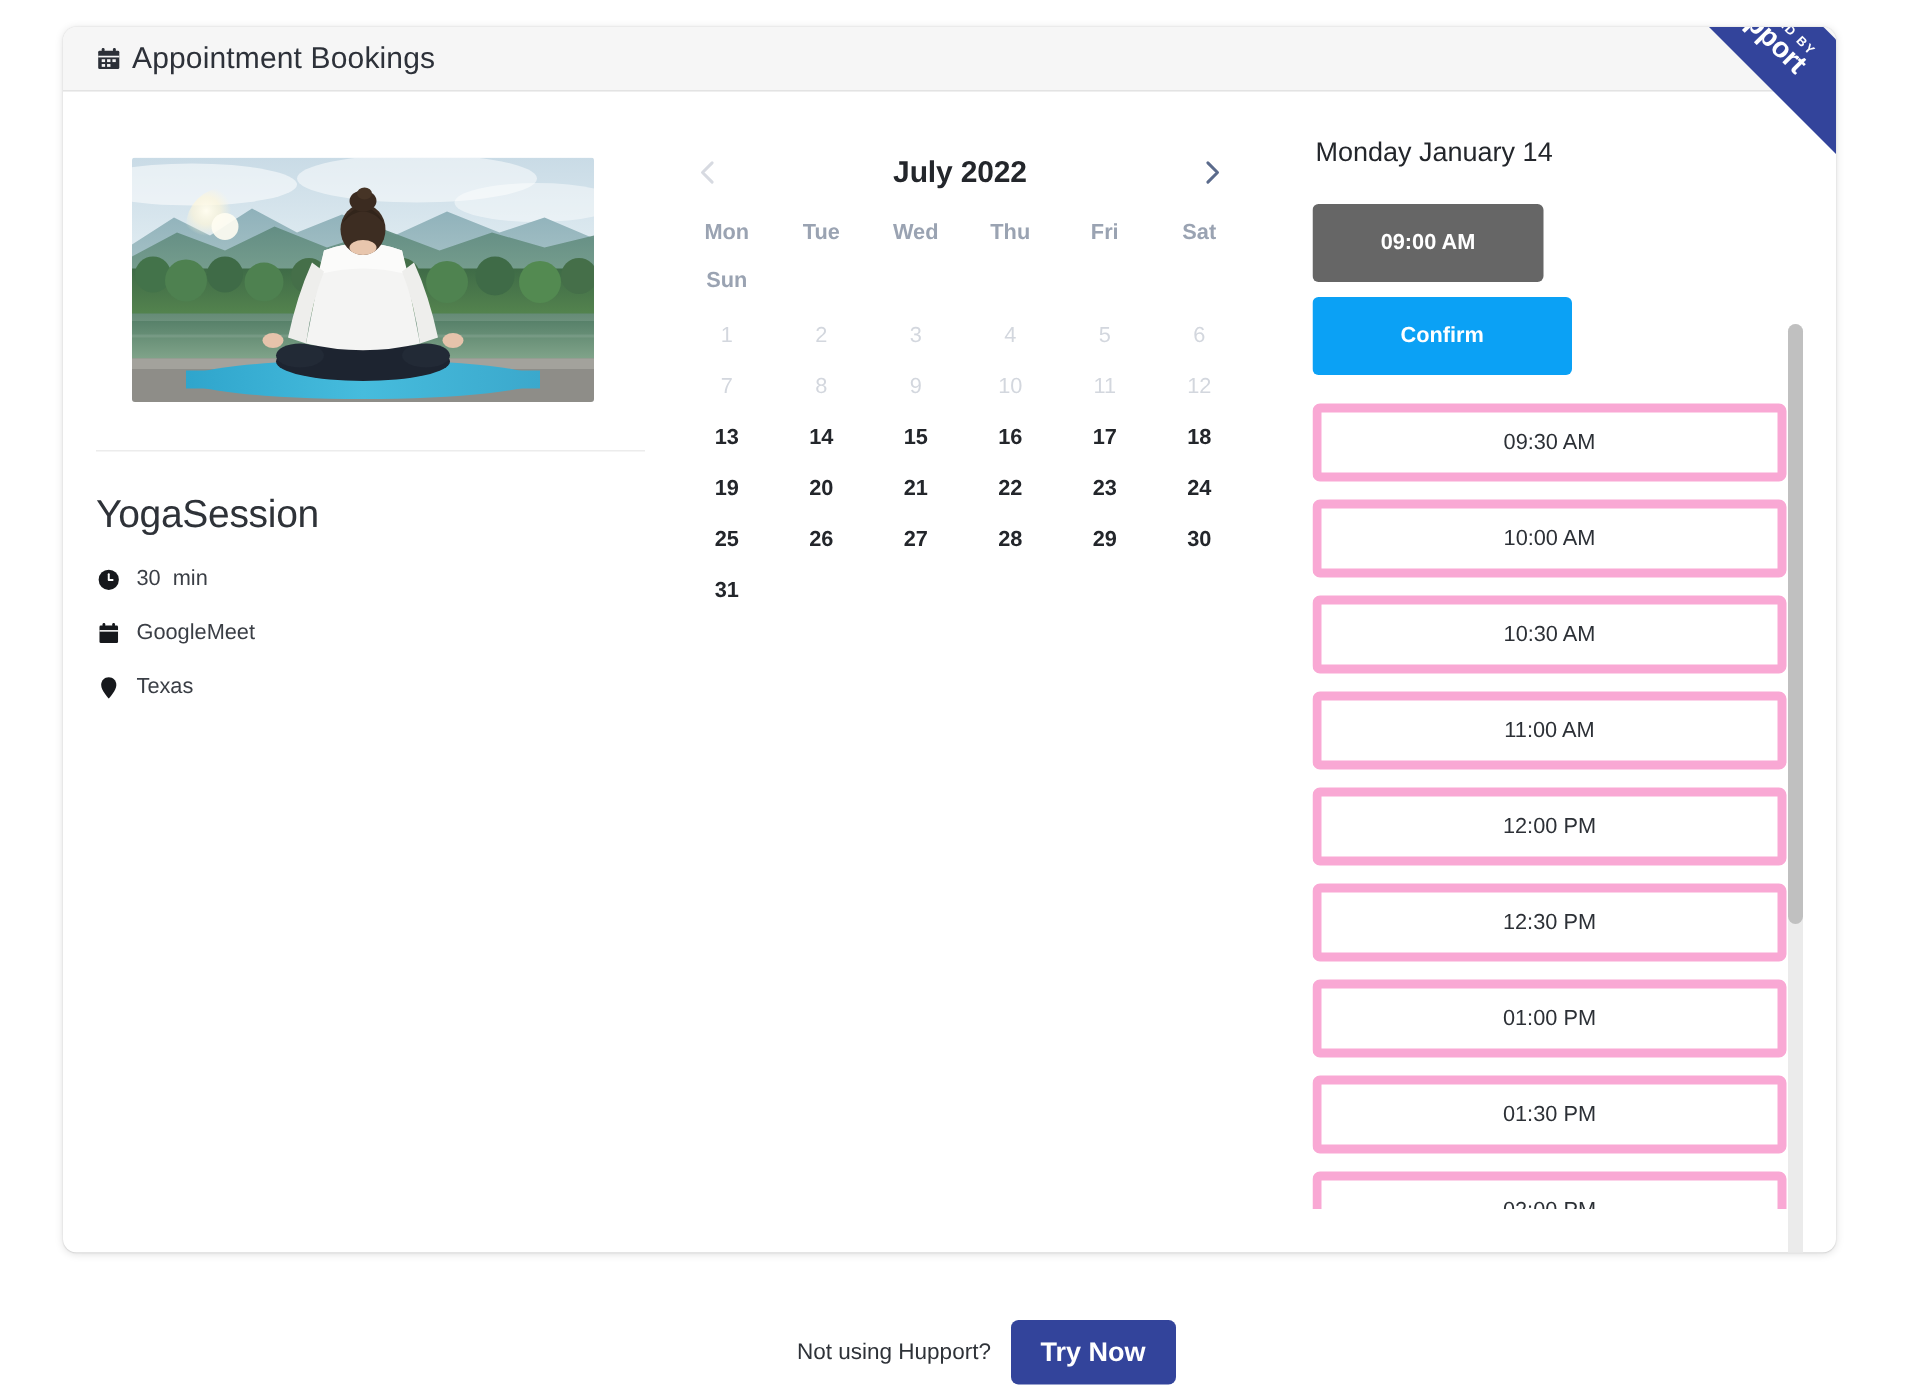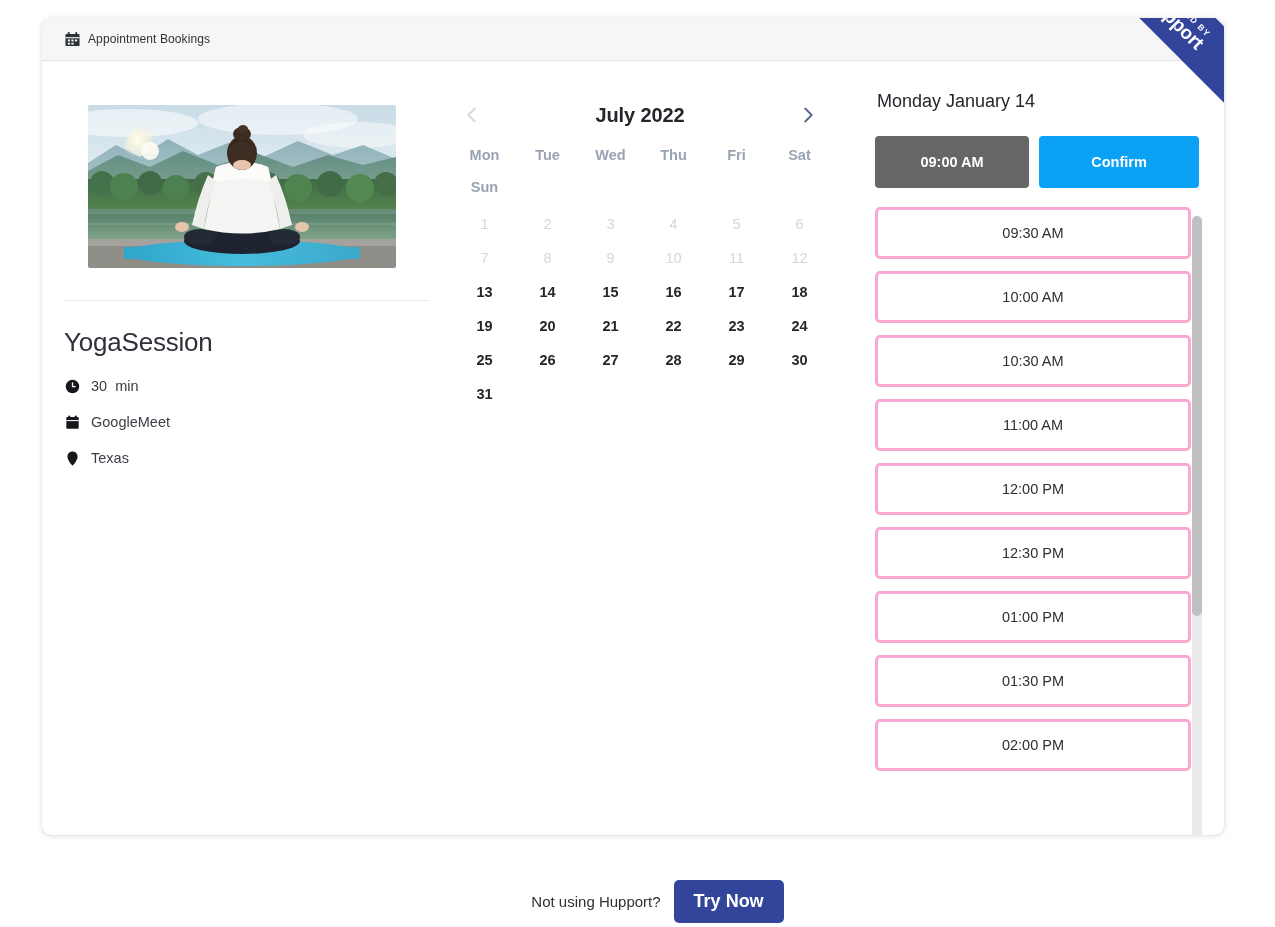--- a/index.html
+++ b/index.html
@@ -36,21 +36,21 @@
     align-items: center;
     padding-left: 23px;
   }
   .card-header-icon {
     width: 15px; height: 15px;
     margin-right: 8px;
     display: inline-flex;
     color: #2c3038;
   }
   .card-header-title {
-    font-size: 12px;
+    font-size: 20px;
     color: #2d3139;
     letter-spacing: 0.1px;
     text-align: right;
   }
 
   .card-body {
     display: flex;
     height: 774px;
     padding: 0;
   }
@@ -182,48 +182,49 @@
   .slot-scroll {
     position: relative;
     width: 340px;
     height: 670px;
     overflow: hidden;
   }
   .slot-top-row {
     display: flex;
     gap: 10px;
     margin-bottom: 19px;
+    flex-direction: column;
   }
   .slot-selected {
     width: 154px; height: 52px;
     background: #666666;
     border: none;
     border-radius: 4px;
     color: #ffffff;
     font-size: 14.5px;
     font-weight: 700;
     cursor: pointer;
     font-family: inherit;
   }
   .slot-confirm {
-    width: 160px; height: 52px;
+    width: 173px; height: 52px;
     background: #0ba1f5;
     border: none;
     border-radius: 4px;
     color: #ffffff;
     font-size: 14.5px;
     font-weight: 700;
     cursor: pointer;
     font-family: inherit;
   }
   .slot-btn {
     display: block;
     width: 316px; height: 52px;
     background: #ffffff;
-    border: 3px solid #f9a8d4;
+    border: 6px solid #f9a8d4;
     border-radius: 5px;
     color: #2c3036;
     font-size: 14.5px;
     margin-bottom: 12px;
     cursor: pointer;
     font-family: inherit;
   }
 
   
   .scrollbar-track {

